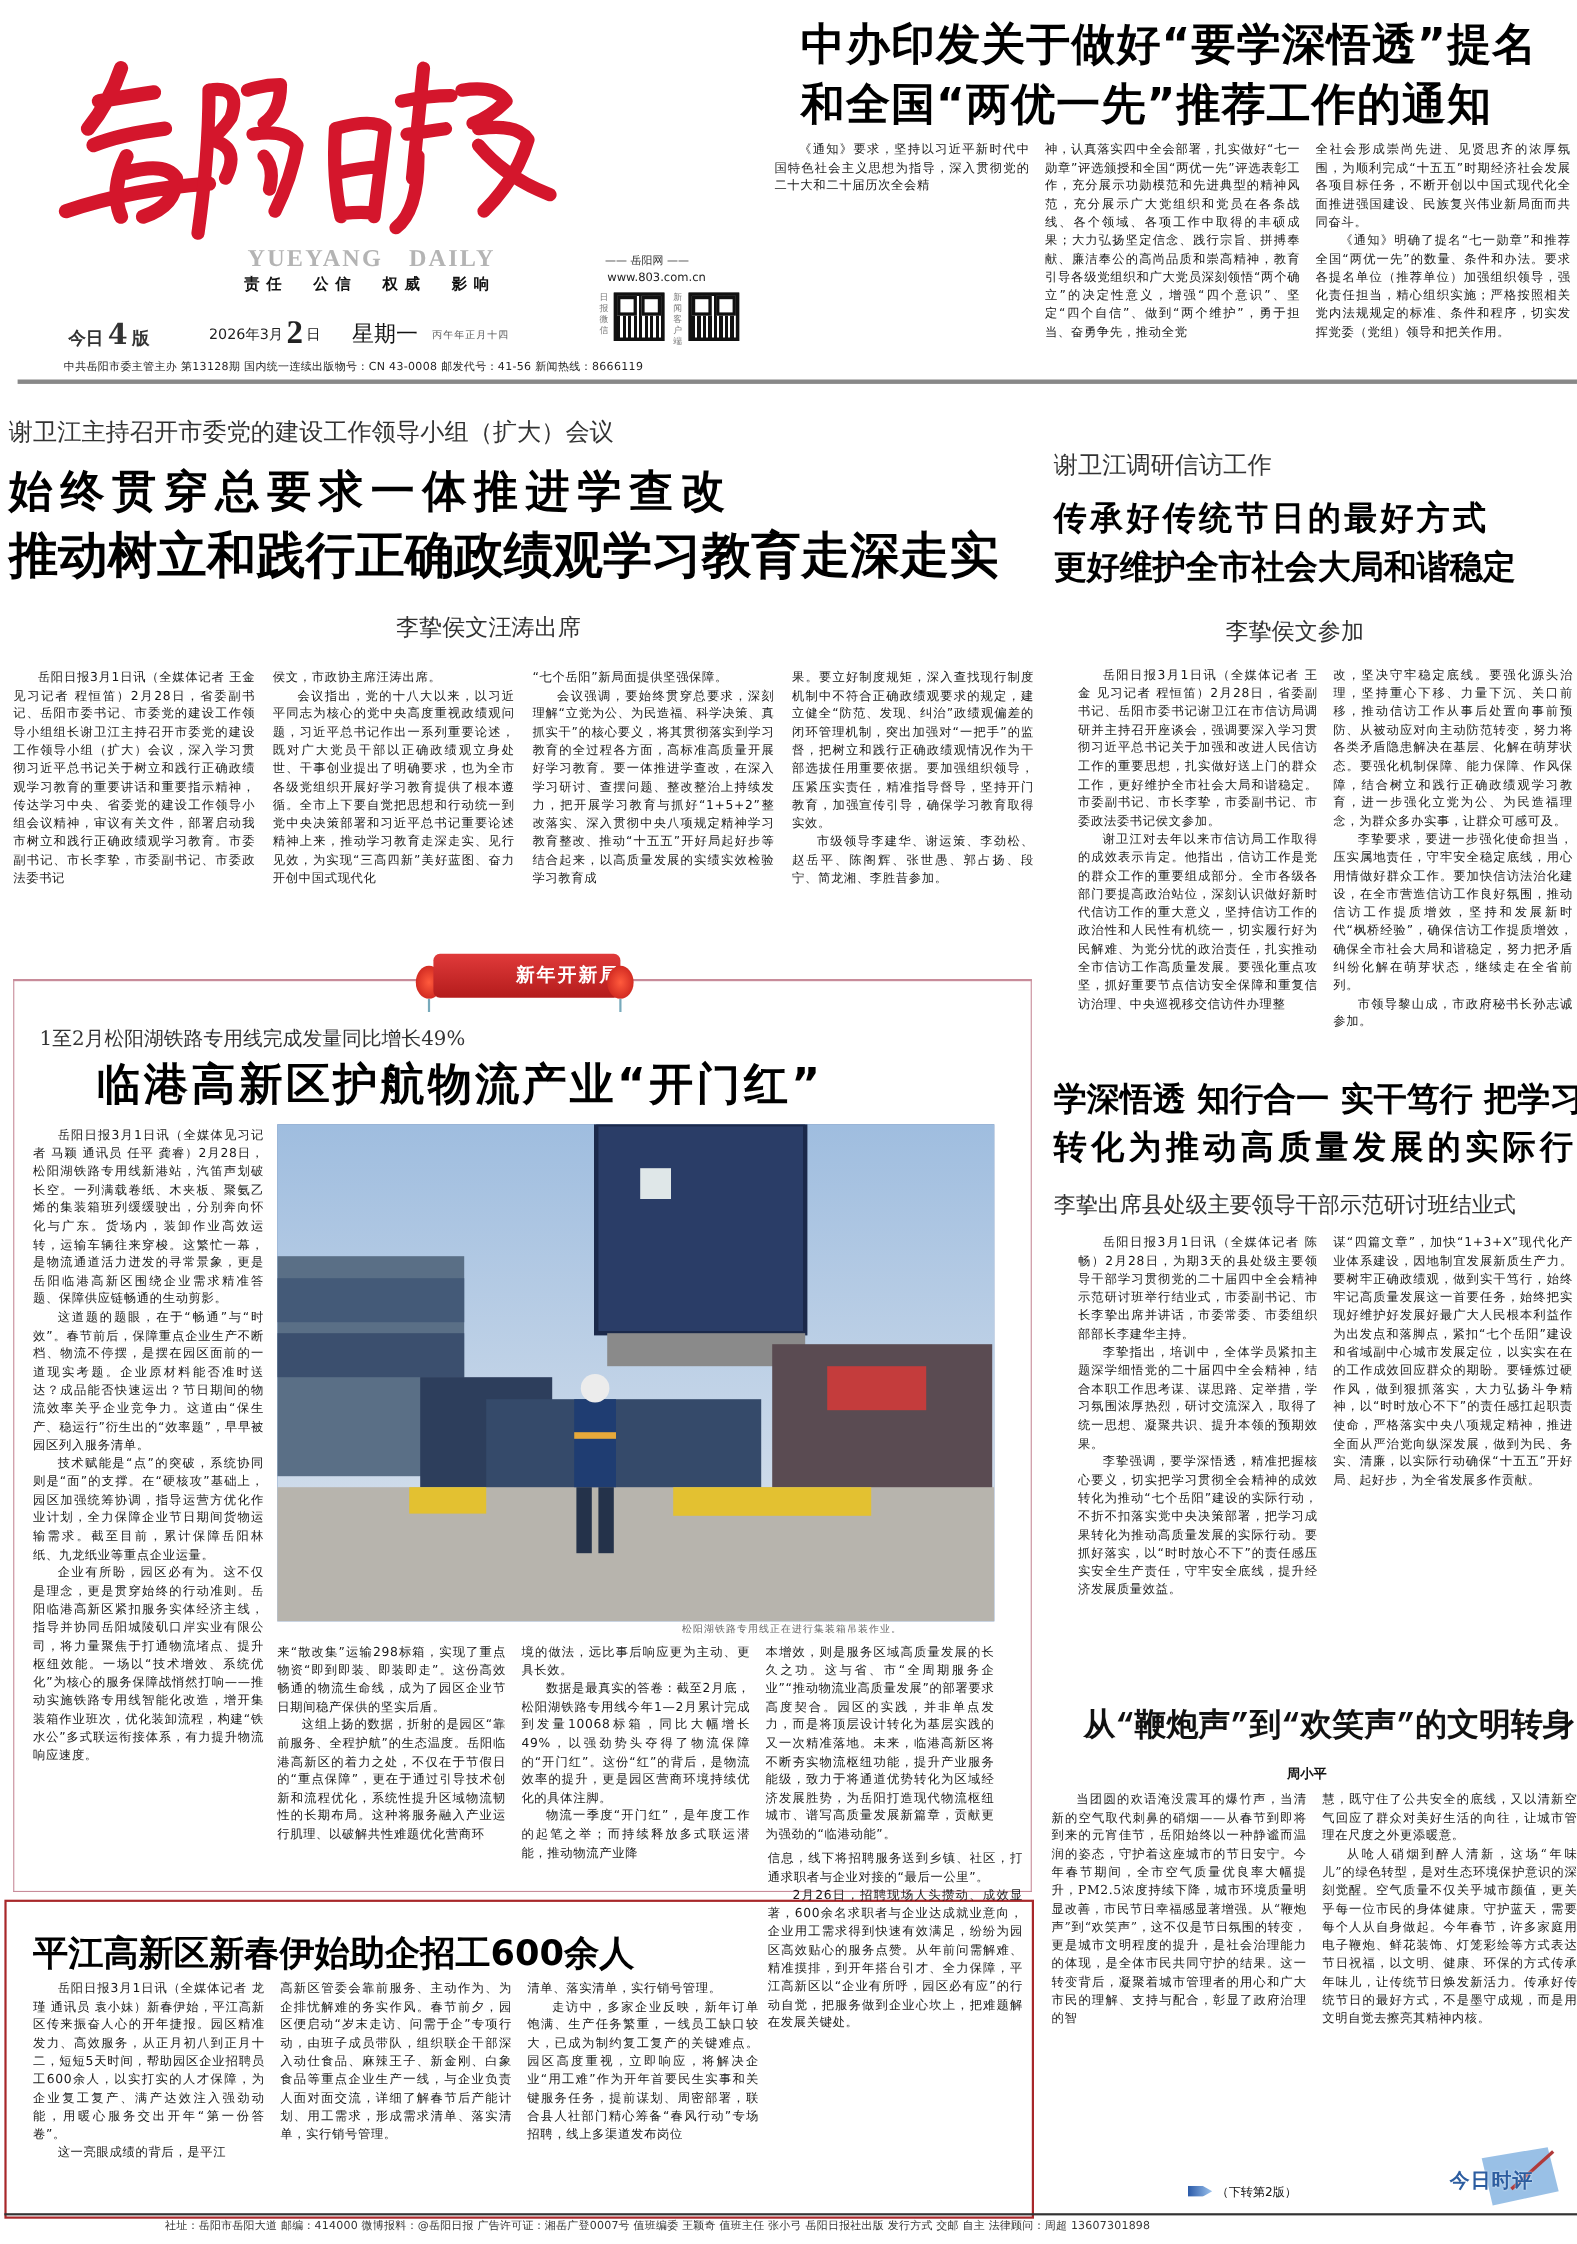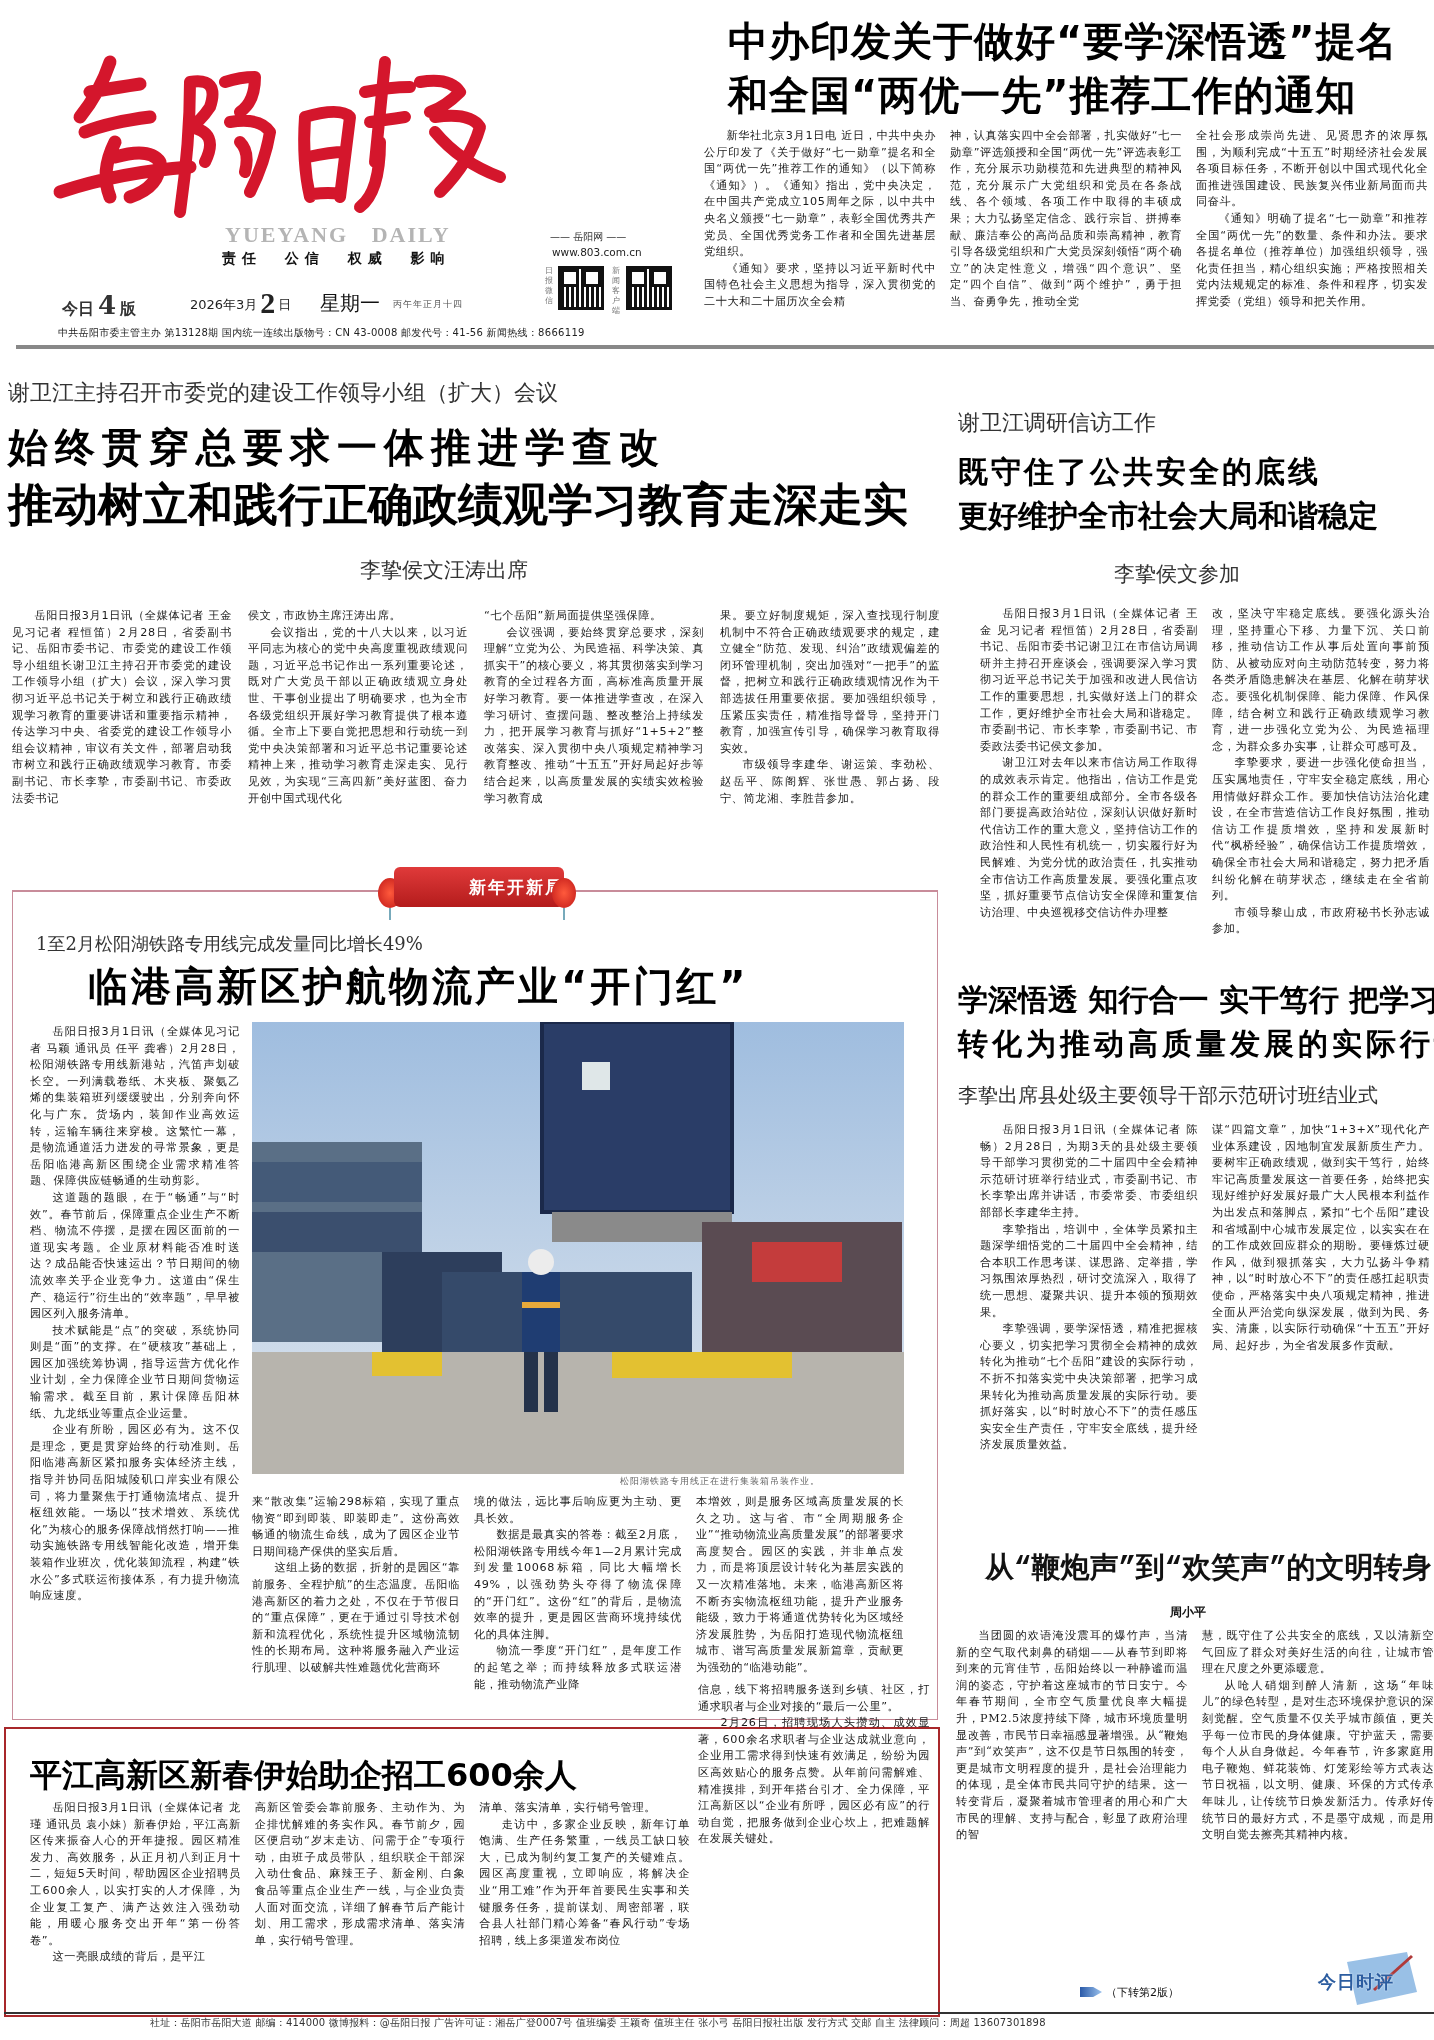--- a/index.html
+++ b/index.html
@@ -114,21 +114,20 @@
 <div class="qr" style="left:626px;top:266px;"></div>
 <div id="pubinfo" class="abs">中共岳阳市委主管主办  第13128期  国内统一连续出版物号：CN 43-0008  邮发代号：41-56  新闻热线：8666119</div>
 <div id="rule-top" class="abs"></div>
 
 <div id="lead-title" class="abs hl">
   <div>中办印发关于做好“要学深悟透”提名</div>
   <div>和全国“两优一先”推荐工作的通知</div>
 </div>
 <div id="lead-body" class="abs cols body-text">
   <div>
-    <p>新华社北京3月1日电 近日，中共中央办公厅印发了《关于做好“七一勋章”提名和全国“两优一先”推荐工作的通知》（以下简称《通知》）。《通知》指出，党中央决定，在中国共产党成立105周年之际，以中共中央名义颁授“七一勋章”，表彰全国优秀共产党员、全国优秀党务工作者和全国先进基层党组织。</p>
     <p>《通知》要求，坚持以习近平新时代中国特色社会主义思想为指导，深入贯彻党的二十大和二十届历次全会精</p>
   </div>
   <div>
     <p class="noind">神，认真落实四中全会部署，扎实做好“七一勋章”评选颁授和全国“两优一先”评选表彰工作，充分展示功勋模范和先进典型的精神风范，充分展示广大党组织和党员在各条战线、各个领域、各项工作中取得的丰硕成果；大力弘扬坚定信念、践行宗旨、拼搏奉献、廉洁奉公的高尚品质和崇高精神，教育引导各级党组织和广大党员深刻领悟“两个确立”的决定性意义，增强“四个意识”、坚定“四个自信”、做到“两个维护”，勇于担当、奋勇争先，推动全党</p>
   </div>
   <div>
     <p class="noind">全社会形成崇尚先进、见贤思齐的浓厚氛围，为顺利完成“十五五”时期经济社会发展各项目标任务，不断开创以中国式现代化全面推进强国建设、民族复兴伟业新局面而共同奋斗。</p>
     <p>《通知》明确了提名“七一勋章”和推荐全国“两优一先”的数量、条件和办法。要求各提名单位（推荐单位）加强组织领导，强化责任担当，精心组织实施；严格按照相关党内法规规定的标准、条件和程序，切实发挥党委（党组）领导和把关作用。</p>
   </div>
 </div>
@@ -150,21 +149,21 @@
     <p>会议强调，要始终贯穿总要求，深刻理解“立党为公、为民造福、科学决策、真抓实干”的核心要义，将其贯彻落实到学习教育的全过程各方面，高标准高质量开展好学习教育。要一体推进学查改，在深入学习研讨、查摆问题、整改整治上持续发力，把开展学习教育与抓好“1+5+2”整改落实、深入贯彻中央八项规定精神学习教育整改、推动“十五五”开好局起好步等结合起来，以高质量发展的实绩实效检验学习教育成</p>
   </div>
   <div>
     <p class="noind">果。要立好制度规矩，深入查找现行制度机制中不符合正确政绩观要求的规定，建立健全“防范、发现、纠治”政绩观偏差的闭环管理机制，突出加强对“一把手”的监督，把树立和践行正确政绩观情况作为干部选拔任用重要依据。要加强组织领导，压紧压实责任，精准指导督导，坚持开门教育，加强宣传引导，确保学习教育取得实效。</p>
     <p>市级领导李建华、谢运策、李劲松、赵岳平、陈阁辉、张世愚、郭占扬、段宁、简龙湘、李胜昔参加。</p>
   </div>
 </div>
 
 <div id="r1-kicker" class="abs kicker">谢卫江调研信访工作</div>
 <div id="r1-title" class="abs hl">
-  <div>既守住了公共安全的底线</div>
+  <div>传承好传统节日的最好方式</div>
   <div style="letter-spacing:0">更好维护全市社会大局和谐稳定</div>
 </div>
 <div id="r1-sub" class="abs kicker">李挚侯文参加</div>
 <div id="r1-body" class="abs cols body-text">
   <div>
     <p>岳阳日报3月1日讯（全媒体记者 王金 见习记者 程恒笛）2月28日，省委副书记、岳阳市委书记谢卫江在市信访局调研并主持召开座谈会，强调要深入学习贯彻习近平总书记关于加强和改进人民信访工作的重要思想，扎实做好送上门的群众工作，更好维护全市社会大局和谐稳定。市委副书记、市长李挚，市委副书记、市委政法委书记侯文参加。</p>
     <p>谢卫江对去年以来市信访局工作取得的成效表示肯定。他指出，信访工作是党的群众工作的重要组成部分。全市各级各部门要提高政治站位，深刻认识做好新时代信访工作的重大意义，坚持信访工作的政治性和人民性有机统一，切实履行好为民解难、为党分忧的政治责任，扎实推动全市信访工作高质量发展。要强化重点攻坚，抓好重要节点信访安全保障和重复信访治理、中央巡视移交信访件办理整</p>
   </div>
   <div>
     <p class="noind">改，坚决守牢稳定底线。要强化源头治理，坚持重心下移、力量下沉、关口前移，推动信访工作从事后处置向事前预防、从被动应对向主动防范转变，努力将各类矛盾隐患解决在基层、化解在萌芽状态。要强化机制保障、能力保障、作风保障，结合树立和践行正确政绩观学习教育，进一步强化立党为公、为民造福理念，为群众多办实事，让群众可感可及。</p>

